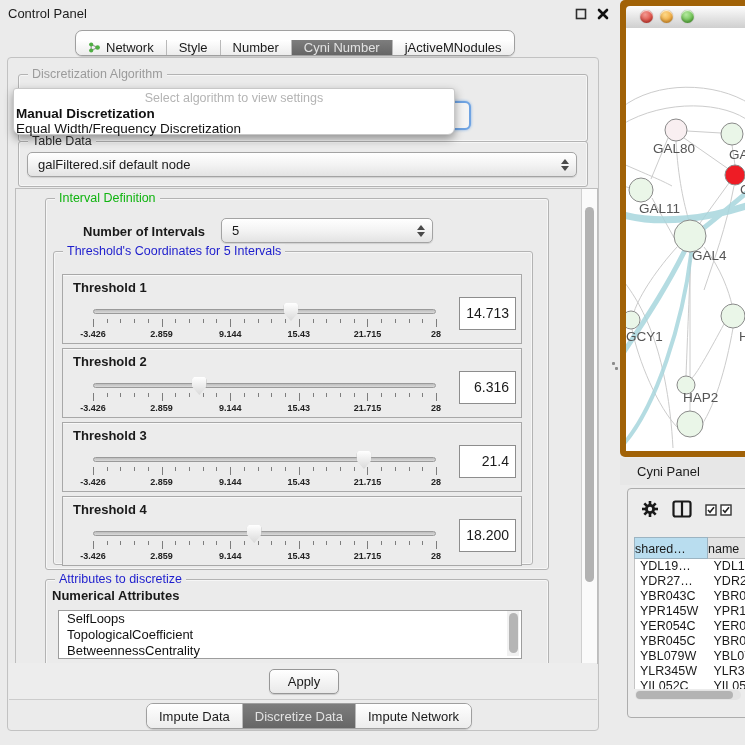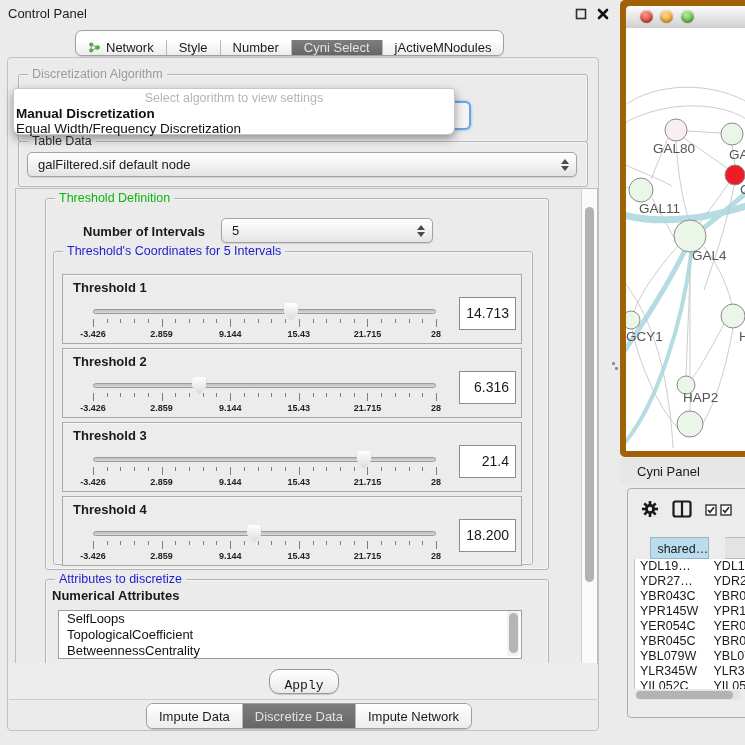--- a/index.html
+++ b/index.html
@@ -80,38 +80,38 @@
           padding-right:6px;box-sizing:border-box;}
 
   
   .attrlist{background:#ffffff;border:1px solid #9d9d9d;overflow:hidden;}
   .list-item{height:16px;line-height:16px;font-size:13px;padding-left:8px;color:#111;}
   .listsb{position:absolute;top:1px;right:1px;width:12px;height:45px;background:#f1f1f1;}
   .listsb .thumbv2{position:absolute;top:2px;left:1.5px;width:9px;height:40px;border-radius:5px;background:#b5b5b5;}
 
   
   .footer{background:#ededed;border-bottom:1px solid #cccccc;}
-  .btn{border:1px solid #979797;border-radius:10px;background:linear-gradient(#ffffff,#e9e9e9);
-       font-size:13px;display:flex;align-items:flex-end;justify-content:center;
-       box-shadow:0 1px 1px rgba(0,0,0,.15);cursor:pointer;font-family:Liberation Mono, monospace;}
+  .btn{border:1px solid #979797;border-radius:5px;background:linear-gradient(#ffffff,#e9e9e9);
+       font-size:13px;display:flex;align-items:center;justify-content:center;
+       box-shadow:0 1px 1px rgba(0,0,0,.15);cursor:pointer;}
 
   
   .netframe{background:#a16207;border-radius:5px 0 0 5px;}
   .nettitle{background:linear-gradient(#fdfdfd,#cfcfcf);border-bottom:1px solid #9b9b9b;
             border-radius:4px 0 0 0;}
   .light{position:absolute;top:4px;width:13px;height:13px;border-radius:50%;
          box-shadow:inset 0 1px 1px rgba(255,255,255,.8), inset 0 -2px 3px rgba(0,0,0,.25), 0 0 1px rgba(0,0,0,.5);}
   .netcanvas{background:#ffffff;}
 
   
   .tp-title{left:637px;top:464px;font-size:13px;color:#1b1b1b;}
   .tpwin{background:#ececec;border:1px solid #adadad;border-radius:4px;}
   .thead{display:flex;font-size:12.5px;}
-  .hcell{height:22px;line-height:22px;text-align:right;border:1px solid #9cb4c2;
-         box-sizing:border-box;overflow:hidden;white-space:nowrap;margin-left:16px;}
+  .hcell{height:22px;line-height:22px;text-align:left;border:1px solid #9cb4c2;
+         box-sizing:border-box;overflow:hidden;white-space:nowrap;}
   .hcell.c1{width:74px;background:#b9ddef;}
   .hcell.c2{width:84px;background:#e3e3e3;border-color:#bbbbbb;border-left:none;}
   .trow{display:flex;height:15px;line-height:15px;font-size:12.5px;background:#fff;white-space:nowrap;}
   .tcell{overflow:hidden;padding-left:5px;box-sizing:border-box;}
   .tcell.c1{width:74px;}
   .tcell.c2{width:84px;}
   .hsb{background:#e3e3e3;border-radius:5px;}
   .hsb .thumbh{position:absolute;left:1px;top:1px;height:8px;width:97px;border-radius:4px;background:#b3b3b3;}
 
   svg text{font-family:"Liberation Sans", sans-serif;}
@@ -141,21 +141,21 @@
         </svg>
         <span>Network</span>
       </div>
       <div class="seg">
         <span>Style</span>
       </div>
       <div class="seg">
         <span>Number</span>
       </div>
       <div class="seg sel">
-        <span>Cyni Select</span>
+        <span>Cyni Number</span>
       </div>
       <div class="seg">
         <span>jActiveMNodules</span>
       </div>
     </div>
 
     <div class="abs panelbox" style="left:7px;top:57px;width:590px;height:672px;">
 
       <div class="abs groupbox" style="left:10px;top:16px;width:568px;height:66px;">
         <span class="glabel g-gray">Discretization Algorithm</span>
@@ -169,21 +169,21 @@
           <span class="stepper">
             <span class="up-arrow"></span>
               <span class="down-arrow"></span>
           </span>
         </div>
       </div>
 
       <div class="abs scrollpane" style="left:7px;top:130px;width:581px;height:474px;">
 
         <div class="abs groupbox" style="left:29px;top:9px;width:502px;height:370px;">
-          <span class="glabel g-green">Threshold Definition</span>
+          <span class="glabel g-green">Interval Definition</span>
 
           <div class="abs" style="left:37px;top:25px;font-size:13px;font-weight:bold;">Number of Intervals</div>
           <div class="combo" style="left:175px;top:19px;width:212px;height:25px;">
             <span>5</span>
             <span class="stepper">
               <span class="up-arrow"></span>
                 <span class="down-arrow"></span>
             </span>
           </div>
 

